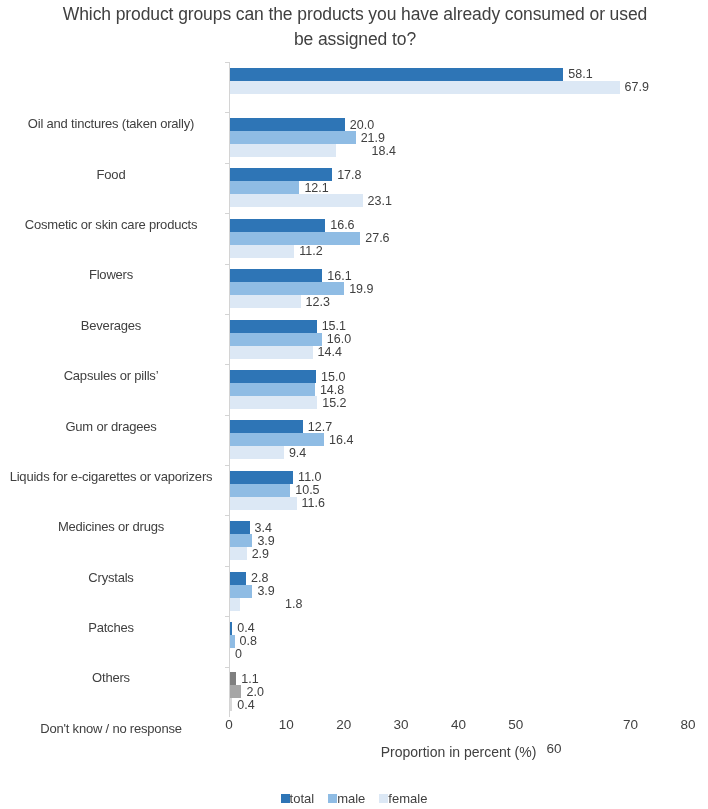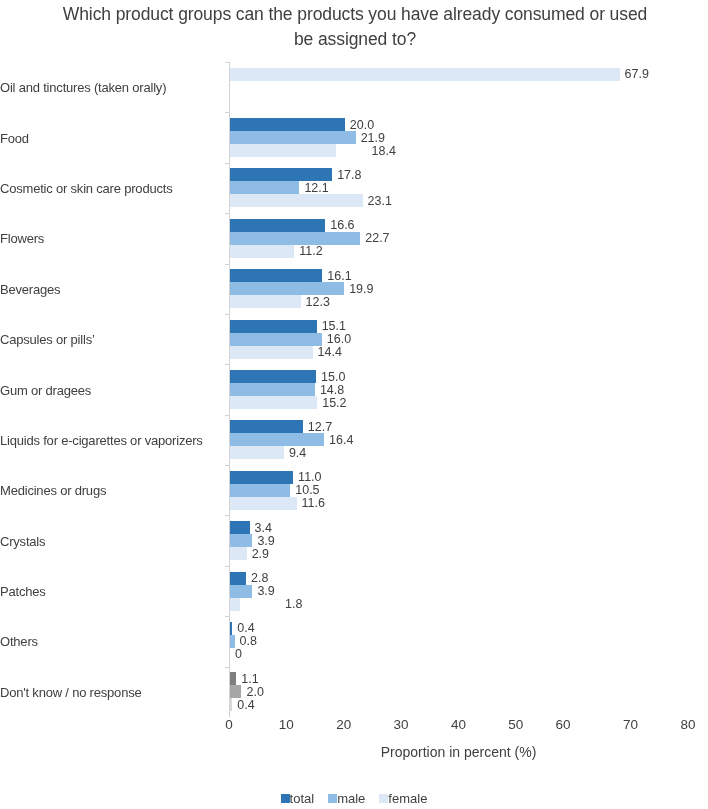--- a/index.html
+++ b/index.html
@@ -66,26 +66,27 @@
     color: #404040;
     white-space: nowrap;
     padding-left: 5px;
   }
 
   
   .cat-label {
     position: absolute;
     right: 0;
     width: 222px;
-    text-align: left;
+    text-align: center;
     font-size: 13px;
     color: #404040;
     white-space: nowrap;
     transform: translateY(-50%);
     letter-spacing: -0.2px;
+    margin-top: 36px;
   }
   #cat-label-col {
     position: absolute;
     left: 0; top: 62px;
     width: 222px; height: 655px;
   }
 
   
   #x-axis {
     position: absolute;
@@ -147,20 +148,24 @@
       <div class="cat-label" style="top: 529.038px;">Patches</div>
       <div class="cat-label" style="top: 579.423px;">Others</div>
       <div class="cat-label" style="top: 629.808px;">Don't know / no response</div>
     </div>
 
   <div id="plot-area">
     <div id="axis-line"></div>
   <div class="cat-tick" style="top: 0px;"></div>
       <div class="cat-group" style="top: 5.69231px;">
         <div class="bar-row">
+          <div class="bar" title="Oil and tinctures (taken orally) — total: 58.1" style="width: 333.349px; background: rgb(46, 117, 182);"></div>
+          <div class="bar-label" style="left: 333.349px;">58.1</div>
+        </div>
+        <div class="bar-row">
           <div class="bar" title="Oil and tinctures (taken orally) — female: 67.9" style="width: 389.576px; background: rgb(220, 232, 245);"></div>
           <div class="bar-label" style="left: 389.576px;">67.9</div>
         </div>
       </div>
       <div class="cat-tick" style="top: 50.3846px;"></div>
       <div class="cat-group" style="top: 56.0769px;">
         <div class="bar-row">
           <div class="bar" title="Food — total: 20.0" style="width: 114.75px; background: rgb(46, 117, 182);"></div>
           <div class="bar-label" style="left: 114.75px;">20.0</div>
         </div>
@@ -189,21 +194,21 @@
         </div>
       </div>
       <div class="cat-tick" style="top: 151.154px;"></div>
       <div class="cat-group" style="top: 156.846px;">
         <div class="bar-row">
           <div class="bar" title="Flowers — total: 16.6" style="width: 95.2425px; background: rgb(46, 117, 182);"></div>
           <div class="bar-label" style="left: 95.2425px;">16.6</div>
         </div>
         <div class="bar-row">
           <div class="bar" title="Flowers — male: 22.7" style="width: 130.241px; background: rgb(143, 188, 228);"></div>
-          <div class="bar-label" style="left: 130.241px;">22.7</div>
+          <div class="bar-label" style="left: 130.241px;">27.6</div>
         </div>
         <div class="bar-row">
           <div class="bar" title="Flowers — female: 11.2" style="width: 64.26px; background: rgb(220, 232, 245);"></div>
           <div class="bar-label" style="left: 64.26px;">11.2</div>
         </div>
       </div>
       <div class="cat-tick" style="top: 201.538px;"></div>
       <div class="cat-group" style="top: 207.231px;">
         <div class="bar-row">
           <div class="bar" title="Beverages — total: 16.1" style="width: 92.3738px; background: rgb(46, 117, 182);"></div>
@@ -340,21 +345,21 @@
       </div>
     </div>
 
   <div id="x-axis">
       <div class="xtick-label" style="left: 0px;">0</div>
       <div class="xtick-label" style="left: 57.375px;">10</div>
       <div class="xtick-label" style="left: 114.75px;">20</div>
       <div class="xtick-label" style="left: 172.125px;">30</div>
       <div class="xtick-label" style="left: 229.5px;">40</div>
       <div class="xtick-label" style="left: 286.875px;">50</div>
-      <div class="xtick-label" style="left: 334px;">60</div>
+      <div class="xtick-label" style="left: 325px; margin-top: 24px;">60</div>
       <div class="xtick-label" style="left: 401.625px;">70</div>
       <div class="xtick-label" style="left: 459px;">80</div>
     </div>
 
   <div id="x-axis-title">Proportion in percent (%)</div>
 
   <div id="legend">
       <div class="legend-item">
         <span class="legend-swatch" style="background: rgb(46, 117, 182);"></span>
         <span class="legend-text">total</span>

